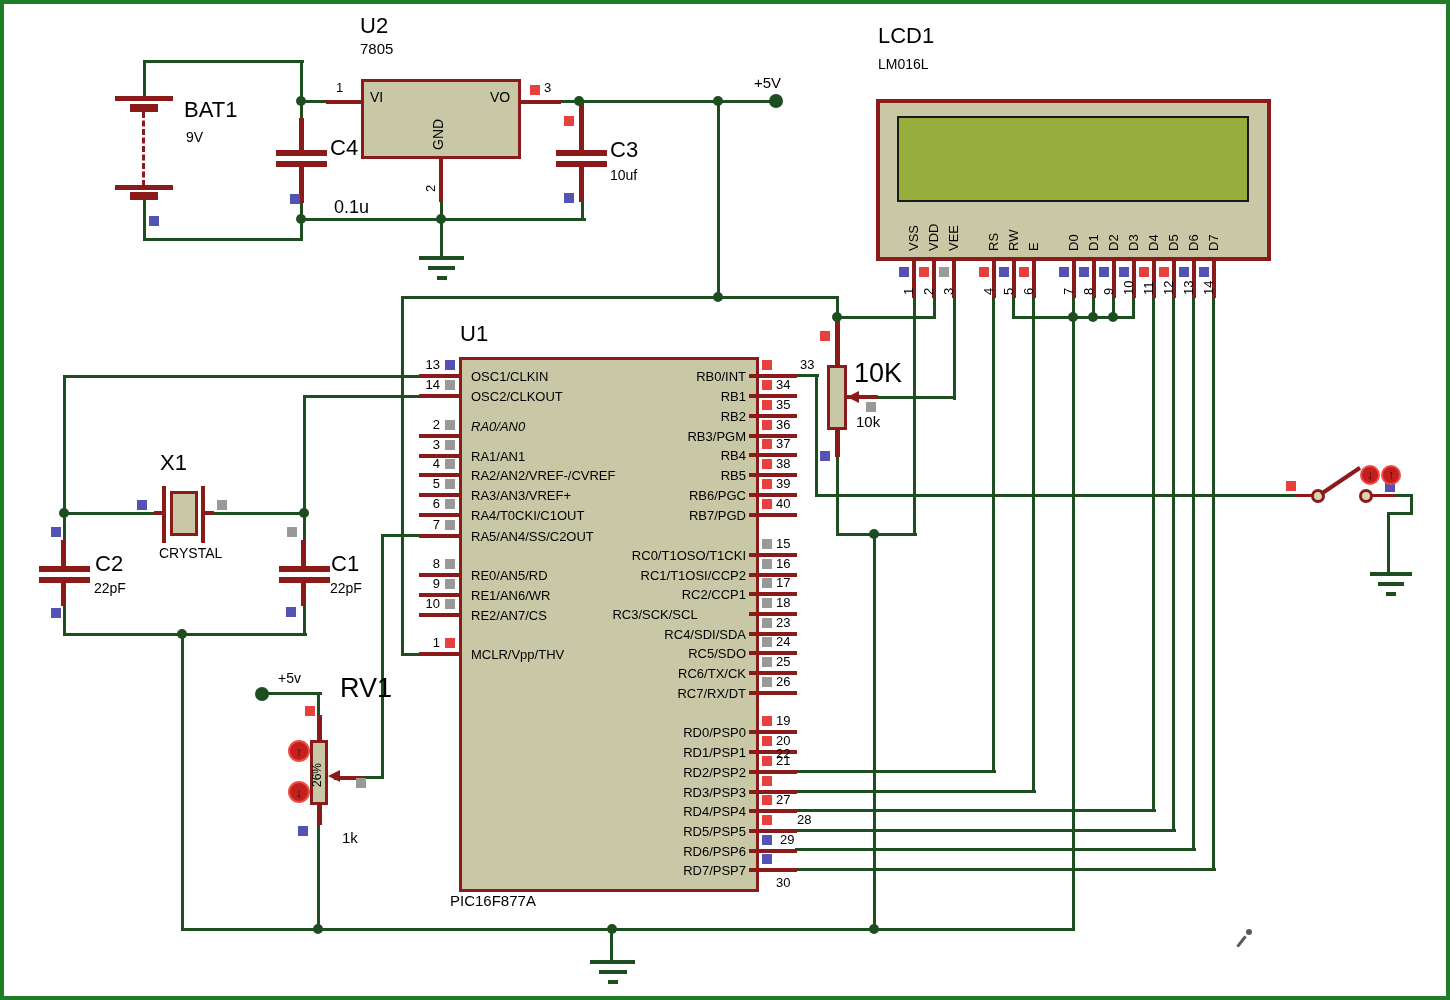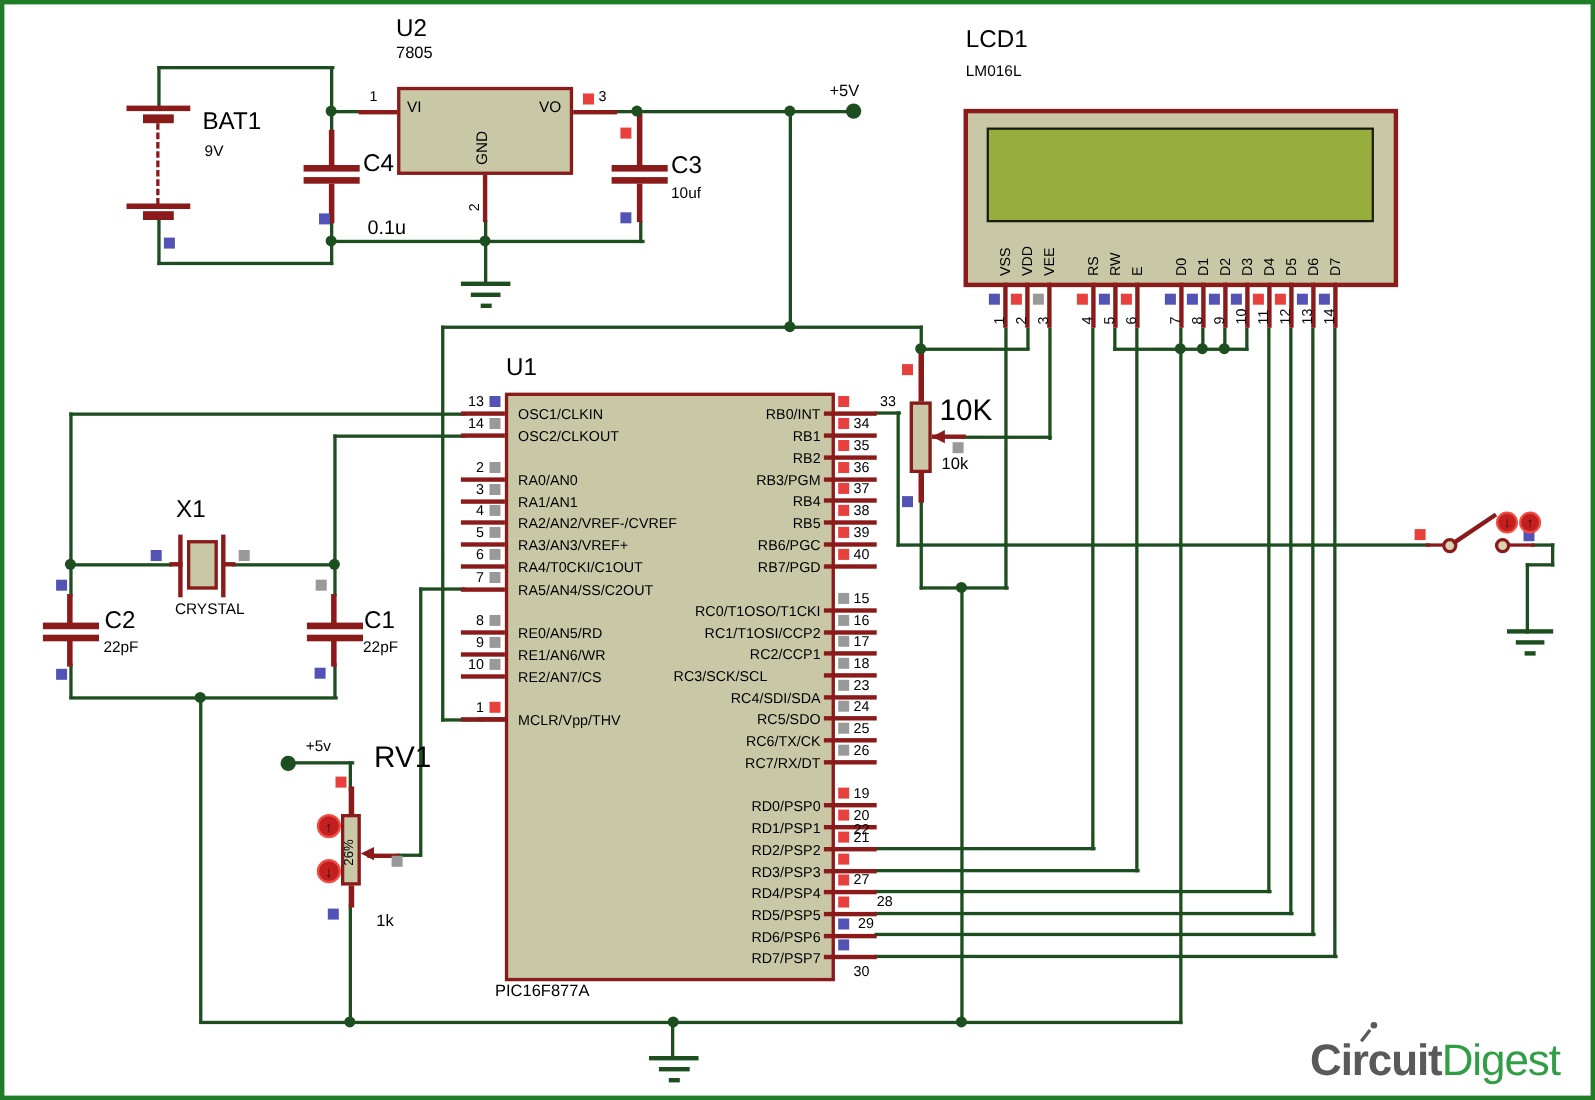--- a/index.html
+++ b/index.html
@@ -18,23 +18,20 @@
   .contact{position:absolute;border-radius:50%;box-sizing:border-box;}
   .tri{position:absolute;width:0;height:0;}
   #logo{position:absolute;font-size:40px;letter-spacing:-1px;}
   #logo .p1{color:#58595b;font-weight:700;}
   #logo .p2{color:#2f9e44;font-weight:400;}
 </style>
 </head>
 <body>
 
 <div id="canvas">
-  <div id="logo" style="right:28px;top:938px;">
-    <span class="p1">Circuit</span><span class="p2">Digest</span>
-  </div>
   <div class="abs" style="left:1236px;top:931px;width:3px;height:13px;background:#58595b;transform:rotate(38deg);"></div>
   <div class="dot" style="left:1242px;top:925px;width:6px;height:6px;background:#58595b;"></div>
 <div class="abs" style="left: 139px; top: 56px; width: 161px; height: 3px; background: rgb(29, 78, 31);"></div>
     <div class="abs" style="left: 139px; top: 56px; width: 3px; height: 41px; background: rgb(29, 78, 31);"></div>
     <div class="abs" style="left: 139px; top: 196px; width: 3px; height: 41px; background: rgb(29, 78, 31);"></div>
     <div class="abs" style="left: 139px; top: 234px; width: 160px; height: 3px; background: rgb(29, 78, 31);"></div>
     <div class="abs" style="left: 296px; top: 214px; width: 3px; height: 23px; background: rgb(29, 78, 31);"></div>
     <div class="abs" style="left: 296px; top: 56px; width: 3px; height: 43px; background: rgb(29, 78, 31);"></div>
     <div class="abs" style="left: 296px; top: 96px; width: 30px; height: 3px; background: rgb(29, 78, 31);"></div>
     <div class="abs" style="left: 296px; top: 96px; width: 3px; height: 20px; background: rgb(29, 78, 31);"></div>
@@ -239,21 +236,21 @@
     <div class="sq" style="left: 441px; top: 356px; background: rgb(83, 83, 181);"></div>
     <div class="pinname" style="left: 398px; top: 353px; width: 38px; text-align: right;">13</div>
     <div class="pinname" style="left: 467px; top: 365px;">OSC1/CLKIN</div>
     <div class="abs" style="left: 415px; top: 390px; width: 40px; height: 4px; background: rgb(139, 27, 27);"></div>
     <div class="sq" style="left: 441px; top: 376px; background: rgb(153, 153, 153);"></div>
     <div class="pinname" style="left: 398px; top: 373px; width: 38px; text-align: right;">14</div>
     <div class="pinname" style="left: 467px; top: 385px;">OSC2/CLKOUT</div>
     <div class="abs" style="left: 415px; top: 430px; width: 40px; height: 4px; background: rgb(139, 27, 27);"></div>
     <div class="sq" style="left: 441px; top: 416px; background: rgb(153, 153, 153);"></div>
     <div class="pinname" style="left: 398px; top: 413px; width: 38px; text-align: right;">2</div>
-    <div class="pinname" style="left: 467px; top: 425px;">RA0/AN0</div>
+    <div class="pinname" style="left: 467px; top: 415px; font-style: italic;">RA0/AN0</div>
     <div class="abs" style="left: 415px; top: 450px; width: 40px; height: 4px; background: rgb(139, 27, 27);"></div>
     <div class="sq" style="left: 441px; top: 436px; background: rgb(153, 153, 153);"></div>
     <div class="pinname" style="left: 398px; top: 433px; width: 38px; text-align: right;">3</div>
     <div class="pinname" style="left: 467px; top: 445px;">RA1/AN1</div>
     <div class="abs" style="left: 415px; top: 469px; width: 40px; height: 4px; background: rgb(139, 27, 27);"></div>
     <div class="sq" style="left: 441px; top: 455px; background: rgb(153, 153, 153);"></div>
     <div class="pinname" style="left: 398px; top: 452px; width: 38px; text-align: right;">4</div>
     <div class="pinname" style="left: 467px; top: 464px;">RA2/AN2/VREF-/CVREF</div>
     <div class="abs" style="left: 415px; top: 489px; width: 40px; height: 4px; background: rgb(139, 27, 27);"></div>
     <div class="sq" style="left: 441px; top: 475px; background: rgb(153, 153, 153);"></div>

